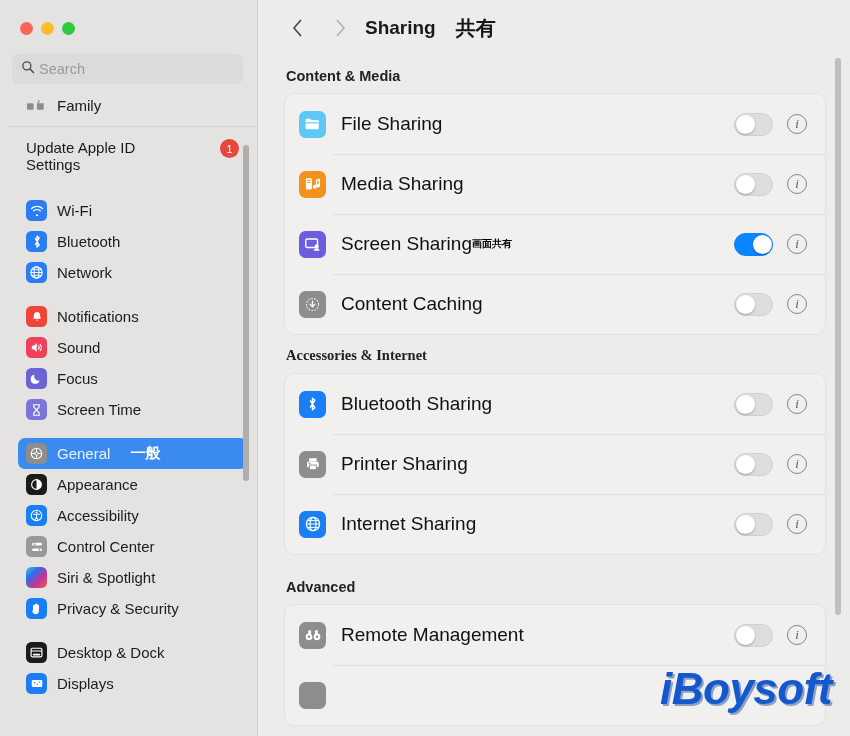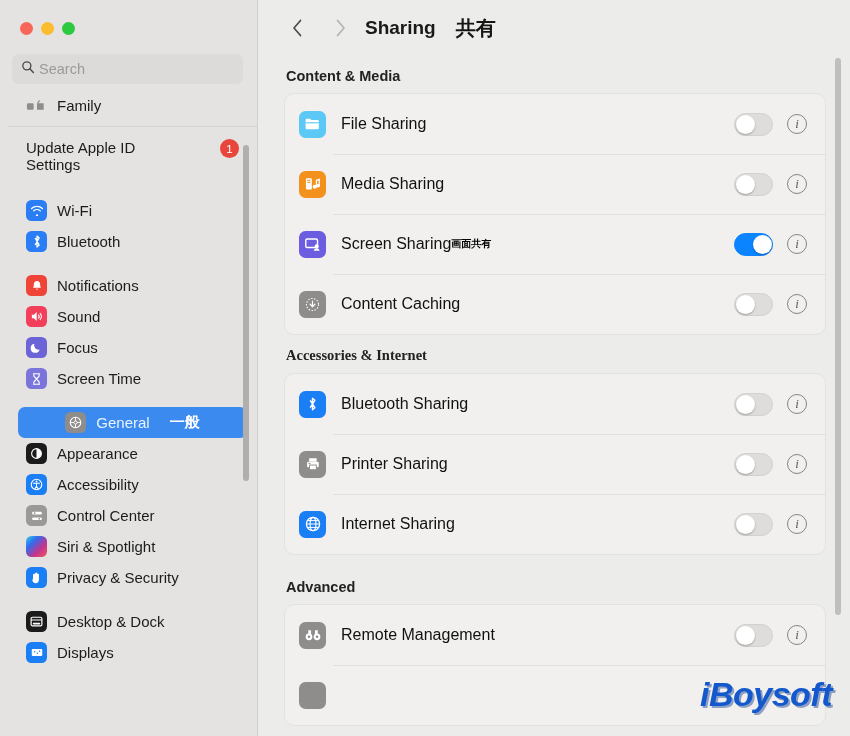--- a/index.html
+++ b/index.html
@@ -70,21 +70,21 @@
     align-items: center;
     gap: 10px;
     height: 31px;
     margin: 0 10px;
     padding: 0 8px;
     border-radius: 7px;
     font-size: 15px;
     color: #1c1c1c;
     white-space: nowrap;
   }
-  .sb-item.selected { background: #3b8aef; color: #ffffff; justify-content: center; }
+  .sb-item.selected { background: #3b8aef; color: #ffffff; }
   .sb-item.selected .sb-label { color: #e9f2ff; }
   .sb-item.tall { height: 46px; align-items: flex-start; padding-top: 3px; }
   .sb-label { line-height: 1.15; }
   .sb-label-cjk { font-weight: bold; margin-left: 10px; color: #fff; }
 
   .ic {
     width: 21px; height: 21px; border-radius: 5.5px;
     flex: 0 0 21px;
     display: flex; align-items: center; justify-content: center;
     color: #fff;
@@ -181,21 +181,21 @@
   }
   .row-icon {
     width: 27px; height: 27px;
     border-radius: 6.5px;
     flex: 0 0 27px;
     display: flex; align-items: center; justify-content: center;
     color: #fff;
     margin-right: 15px;
   }
   .row-label {
-    font-size: 16px;
+    font-size: 19px;
     color: #111;
   }
   .row-label-cjk {
     font-size: 10px;
     font-weight: bold;
     color: #000;
   }
   .row-right {
     margin-left: auto;
     display: flex;
@@ -234,21 +234,21 @@
   .main-scrollbar {
     position: absolute;
     right: 9px; top: 58px;
     width: 6px; height: 557px;
     border-radius: 3px;
     background: #c0bfbd;
   }
   .watermark {
     position: absolute;
     right: 18px; bottom: 22px;
-    font-size: 34px;
+    font-size: 44px;
     font-weight: bold;
     font-style: italic;
     color: #1358cc;
     letter-spacing: -0.5px;
     text-shadow: 2px 2px 0 rgba(20,60,140,.45);
     pointer-events: none;
   }
 </style>
 </head>
 <body>
@@ -306,20 +306,32 @@
         <span class="sb-label">Wi-Fi</span>
       </div>
       <div class="sb-item">
         <span class="ic" style="background:#2a7df4;">
           <svg width="10" height="15" viewBox="0 0 10 16">
               <path d="M3 4.3 L7.3 11.7 L5 13.8 V2.2 L7.3 4.3 L3 11.7" stroke="#fff" stroke-width="1.4" fill="none" stroke-linejoin="round"></path>
             </svg>
         </span>
         <span class="sb-label">Bluetooth</span>
       </div>
+      <div class="sb-item">
+        <span class="ic" style="background:#2a7df4;">
+          <svg width="15" height="15" viewBox="0 0 16 16">
+              <circle cx="8" cy="8" r="6" fill="none" stroke="#fff" stroke-width="1.2"></circle>
+              <ellipse cx="8" cy="8" rx="2.6" ry="6" fill="none" stroke="#fff" stroke-width="1.1"></ellipse>
+              <line x1="2" y1="8" x2="14" y2="8" stroke="#fff" stroke-width="1.1"></line>
+              <line x1="3" y1="5" x2="13" y2="5" stroke="#fff" stroke-width=".9"></line>
+              <line x1="3" y1="11" x2="13" y2="11" stroke="#fff" stroke-width=".9"></line>
+            </svg>
+        </span>
+        <span class="sb-label">Network</span>
+      </div>
 
       <div class="gap"></div>
 
       <div class="sb-item">
         <span class="ic" style="background:#f04438;">
           <svg width="14" height="14" viewBox="0 0 16 16">
               <path d="M8 2.4 c-2.3 0-3.6 1.6-3.6 3.8 0 2.6-.8 3.4-1.1 3.8h9.4c-.3-.4-1.1-1.2-1.1-3.8 0-2.2-1.3-3.8-3.6-3.8z" fill="#fff"></path>
               <path d="M6.6 11.1 a1.5 1.5 0 0 0 2.8 0z" fill="#fff"></path>
             </svg>
         </span>

